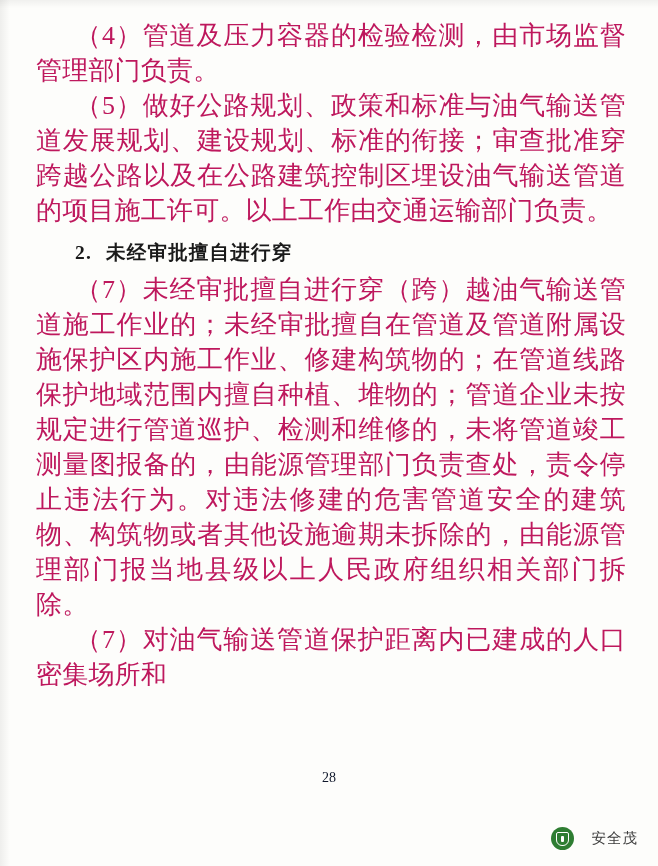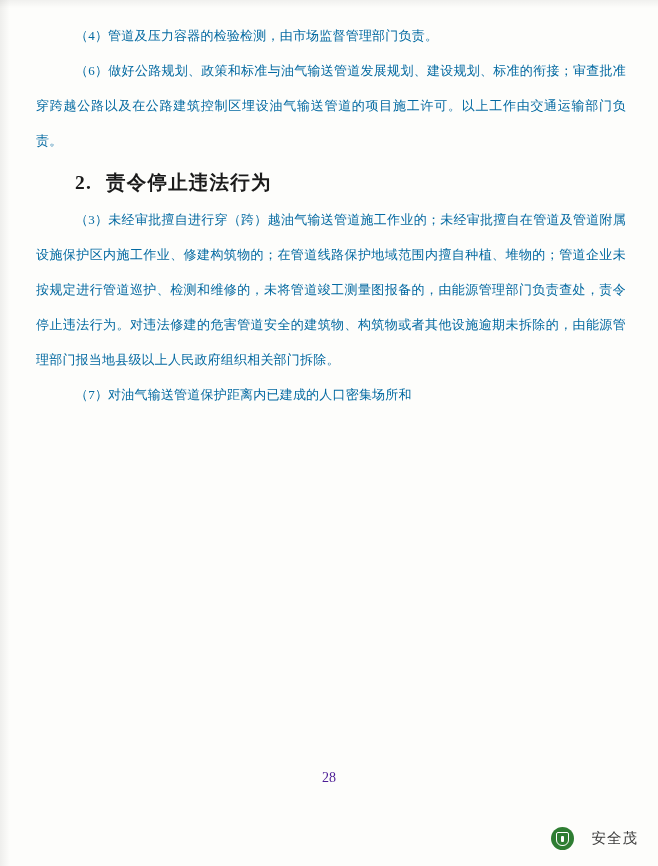--- a/index.html
+++ b/index.html
@@ -23,27 +23,27 @@
     height: 866px;
     background: #fdfdfb;
   }
   .content {
     position: absolute;
     left: 36px;
     top: 18px;
     width: 590px;
   }
   .para {
-    font-size: 13px;
+    font-size: 26px;
     line-height: 35px;
     text-align: justify;
     text-justify: inter-ideograph;
     margin: 0 0 0 0;
     letter-spacing: 0.2px;
-    color: #0369a1;
+    color: #be185d;
   }
   .para.indent {
     text-indent: 39px;
   }
   .heading {
     font-size: 19.5px;
     line-height: 35px;
     font-weight: bold;
     margin: 7px 0 2px 0;
     text-indent: 39px;
@@ -52,21 +52,21 @@
   .heading .num {
     margin-right: 14px;
   }
   .page-number {
     position: absolute;
     left: 0;
     top: 770px;
     width: 658px;
     text-align: center;
     font-size: 14px;
-    color: #4c1d95;
+    color: #0f172a;
     font-family: "Liberation Serif", "DejaVu Serif", serif;
   }
   .watermark {
     position: absolute;
     right: 20px;
     bottom: 16px;
     display: flex;
     align-items: center;
     gap: 18px;
   }
@@ -121,27 +121,27 @@
 </head>
 <body>
 
 <div class="page">
   <div class="edge-shadow-left"></div>
   <div class="edge-shadow-top"></div>
 
   <div class="content">
 
     <p class="para indent">（4）管道及压力容器的检验检测，由市场监督管理部门负责。</p>
-    <p class="para indent">（6）做好公路规划、政策和标准与油气输送管道发展规划、建设规划、标准的衔接；审查批准穿跨越公路以及在公路建筑控制区埋设油气输送管道的项目施工许可。以上工作由交通运输部门负责。</p>
+    <p class="para indent">（5）做好公路规划、政策和标准与油气输送管道发展规划、建设规划、标准的衔接；审查批准穿跨越公路以及在公路建筑控制区埋设油气输送管道的项目施工许可。以上工作由交通运输部门负责。</p>
 
     <div class="heading">
-      <span class="num">2.</span><span>责令停止违法行为</span>
+      <span class="num">2.</span><span>未经审批擅自进行穿</span>
     </div>
 
-    <p class="para indent">（3）未经审批擅自进行穿（跨）越油气输送管道施工作业的；未经审批擅自在管道及管道附属设施保护区内施工作业、修建构筑物的；在管道线路保护地域范围内擅自种植、堆物的；管道企业未按规定进行管道巡护、检测和维修的，未将管道竣工测量图报备的，由能源管理部门负责查处，责令停止违法行为。对违法修建的危害管道安全的建筑物、构筑物或者其他设施逾期未拆除的，由能源管理部门报当地县级以上人民政府组织相关部门拆除。</p>
+    <p class="para indent">（7）未经审批擅自进行穿（跨）越油气输送管道施工作业的；未经审批擅自在管道及管道附属设施保护区内施工作业、修建构筑物的；在管道线路保护地域范围内擅自种植、堆物的；管道企业未按规定进行管道巡护、检测和维修的，未将管道竣工测量图报备的，由能源管理部门负责查处，责令停止违法行为。对违法修建的危害管道安全的建筑物、构筑物或者其他设施逾期未拆除的，由能源管理部门报当地县级以上人民政府组织相关部门拆除。</p>
     <p class="para indent">（7）对油气输送管道保护距离内已建成的人口密集场所和</p>
 
   </div>
 
   <div class="page-number">28</div>
 
   <div class="watermark">
     <div class="wm-logo"></div>
     <div class="wm-text">安全茂</div>
   </div>

